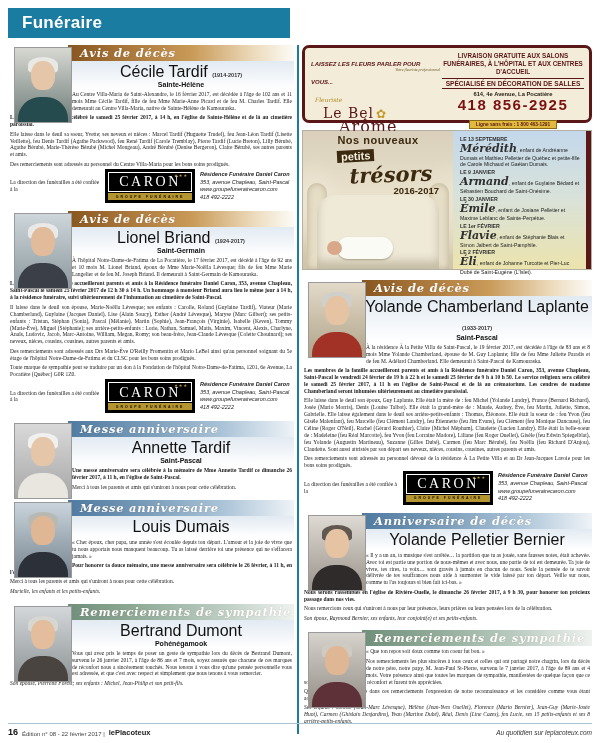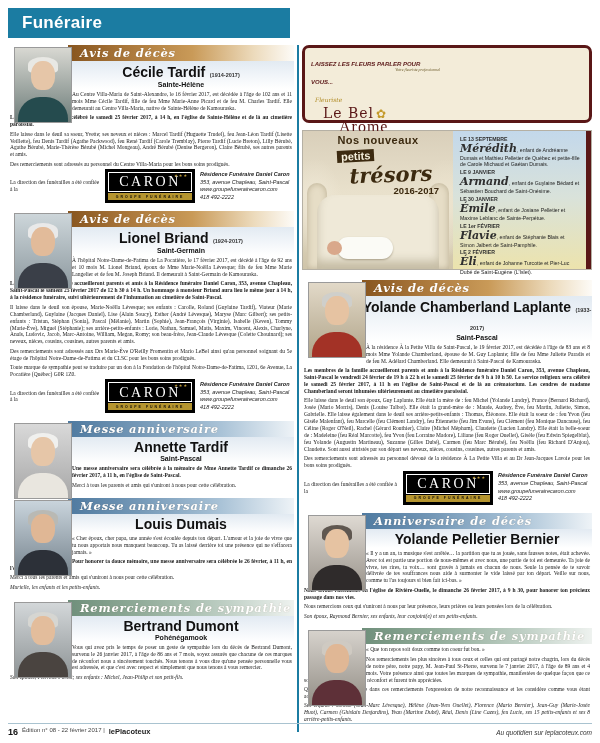--- a/index.html
+++ b/index.html
@@ -38,21 +38,21 @@
     font-family:"DejaVu Serif",serif;font-style:italic;font-weight:bold;
     font-size:11.5px;color:#fff;letter-spacing:.8px;text-shadow:0 0 1px rgba(80,50,10,.35);
   }
   .banner.avis{background:linear-gradient(90deg,#87551f 0%,#a9763a 25%,#c99a58 55%,#ecdabb 82%,#fdfbf7 100%);}
   .banner.blue{background:linear-gradient(90deg,#4f7aa0 0%,#7397b6 30%,#aac3d7 68%,#eef3f7 100%);}
   .banner.green{background:linear-gradient(90deg,#6f8f7b 0%,#8faa97 30%,#bccdc2 68%,#eef2ef 100%);}
   .namebar{
     margin-left:60px;text-align:center;font-family:"Liberation Sans",sans-serif;
     background:linear-gradient(180deg,#e2eaf2,#ffffff);padding:2px 0 1px;
   }
-  .obit-name{font-weight:bold;font-size:14px;color:#111;}
+  .obit-name{font-weight:normal;font-size:16px;color:#111;}
   .obit-years{font-size:5.5px;font-weight:bold;color:#333;}
   .obit-place{font-weight:bold;font-size:7px;color:#111;}
   .bodytext{font-size:5.5px;line-height:1.26;text-align:justify;padding:2px 2px 0 2px;}
   .bodytext p{margin:0 0 2.5px 0;}
   .spacer{float:left;width:62px;height:30px;}
   .spacer.small{height:22px;}
   .b{font-weight:bold;}
   .it{font-style:italic;}
   
   .caron-row{display:flex;align-items:center;gap:6px;margin:1px 0 0 0;clear:none;}
@@ -70,21 +70,21 @@
   .caron-contact .c1{font-weight:bold;}
   
   .florist{border:3px solid #5a1717;border-radius:7px;background:#f3ecd9;
     display:flex;padding:4px 5px 3px 6px;margin-bottom:7px;height:78px;box-sizing:border-box;}
   .fl-left{width:48%;position:relative;}
   .fl-tag{font-family:"Liberation Sans",sans-serif;font-weight:bold;font-style:italic;
     font-size:6px;color:#5a1717;}
   .fl-fleuriste{font-family:"DejaVu Serif",serif;font-style:italic;font-size:6px;color:#b08a22;margin-left:4px;}
   .fl-brand{font-family:"DejaVu Serif",serif;color:#5a1717;line-height:.9;margin-left:12px;}
   .fl-brand .b1{font-size:14px;letter-spacing:1px;}
-  .fl-brand .b2{font-size:16px;margin-left:16px;letter-spacing:1px;font-family:Liberation Serif, serif;}
+  .fl-brand .b2{font-size:16px;margin-left:16px;letter-spacing:1px;}
   .fl-flower{color:#c49a2a;font-size:12px;margin-left:2px;}
   .fl-pro{position:absolute;right:2px;top:16px;font-size:4px;font-style:italic;color:#6b5a2a;
     text-align:center;line-height:1.2;}
   .fl-qual{font-family:"Liberation Sans",sans-serif;font-weight:bold;font-size:6.3px;
     color:#2a2218;letter-spacing:.4px;margin-top:2px;}
   .fl-sub{font-family:"Liberation Sans",sans-serif;font-weight:bold;font-size:5px;
     color:#2a2218;text-align:center;line-height:1.25;}
   .fl-right{width:52%;text-align:center;color:#5a1717;font-family:"Liberation Sans",sans-serif;}
   .fl-r1{font-weight:bold;font-size:6.3px;line-height:1.25;}
   .fl-r2{font-weight:bold;font-size:6.6px;margin-top:2px;border-top:1px solid #5a1717;
@@ -120,21 +120,21 @@
     margin:-2px 14px 0 0;text-align:right;}
   .bi-right{flex:1;padding:3px 6px 0 7px;border-right:5px solid #5a1717;box-sizing:border-box;
     background:linear-gradient(180deg,#c3d8eb 0%,#d9e2da 48%,#ece3ad 100%);}
   .b-date{font-family:"Liberation Sans",sans-serif;font-weight:bold;font-size:5.2px;color:#2f2f2f;margin-top:1.5px;}
   .b-entry{font-size:5.2px;line-height:1.2;color:#222;font-family:"Liberation Sans",sans-serif;}
   .b-name{font-family:"DejaVu Serif",serif;font-style:italic;font-weight:bold;font-size:11px;color:#2f2f2f;}
   
   .footer{position:absolute;left:8px;right:8px;bottom:6px;border-top:1px solid #a9c3d0;
     padding-top:3px;display:flex;justify-content:space-between;align-items:baseline;
     font-family:"Liberation Sans",sans-serif;}
-  .f-left{display:flex;align-items:flex-start;gap:4px;}
+  .f-left{display:flex;align-items:flex-end;gap:4px;}
   .f-page{font-weight:bold;font-size:9px;color:#111;}
   .f-ed{font-size:6px;color:#444;}
   .f-brand{font-weight:bold;font-size:7.5px;color:#222;}
   .f-right{font-style:italic;font-size:6.5px;color:#333;}
   
   .ph-cecile{--bg1:#d8d8d2;--bg2:#6e7d7a;--hair:#e8e8e4;--skin:#e6c6a8;--shirt:#254b4e;}
   .ph-lionel{--bg1:#cdd6da;--bg2:#8d999f;--hair:#e9e9e9;--skin:#e2bb9a;--shirt:#3a3f48;}
   .ph-annette{--bg1:#d9d9d9;--bg2:#a7a7a7;--hair:#f0f0ee;--skin:#e6c6a8;--shirt:#e9e6df;}
   .ph-louis{--bg1:#c9d4dc;--bg2:#77848e;--hair:#b9b9b4;--skin:#e0b795;--shirt:#2c3038;}
   .ph-bertrand{--bg1:#d3d7d9;--bg2:#8e9496;--hair:#d6d6d2;--skin:#e3bd9c;--shirt:#4a4440;}
@@ -293,20 +293,27 @@
           <span class="fl-fleuriste">Fleuriste</span>
           <div class="fl-brand">
             <span class="b1">Le Bel</span><span class="fl-flower">✿</span><br>
             <span class="b2">Arôme</span>
           </div>
           <div class="fl-pro">Votre fleuriste professionnel</div>
           <div class="fl-qual">QUALITÉ - BAS PRIX - SERVICE</div>
           <div class="fl-sub">OUVERT LE DIMANCHE</div>
           <div class="fl-sub">SERVICE DE LIVRAISON 7 JOURS/SEMAINE</div>
         </div>
+        <div class="fl-right">
+          <div class="fl-r1">LIVRAISON GRATUITE AUX SALONS FUNÉRAIRES, À L'HÔPITAL ET AUX CENTRES D'ACCUEIL</div>
+          <div class="fl-r2">SPÉCIALISÉ EN DÉCORATION DE SALLES</div>
+          <div class="fl-addr">614, 4e Avenue, La Pocatière</div>
+          <div class="fl-phone">418 856-2925</div>
+          <div class="fl-toll">Ligne sans frais : 1 800 463-1291</div>
+        </div>
       </div>
 
       <div class="births">
         <div class="bi-left">
           <div class="bi-arm l"></div>
           <div class="bi-arm r"></div>
           <div class="bi-chair"></div>
           <div class="bi-baby"></div>
           <div class="bi-babyhead"></div>
           <div class="bi-t">

